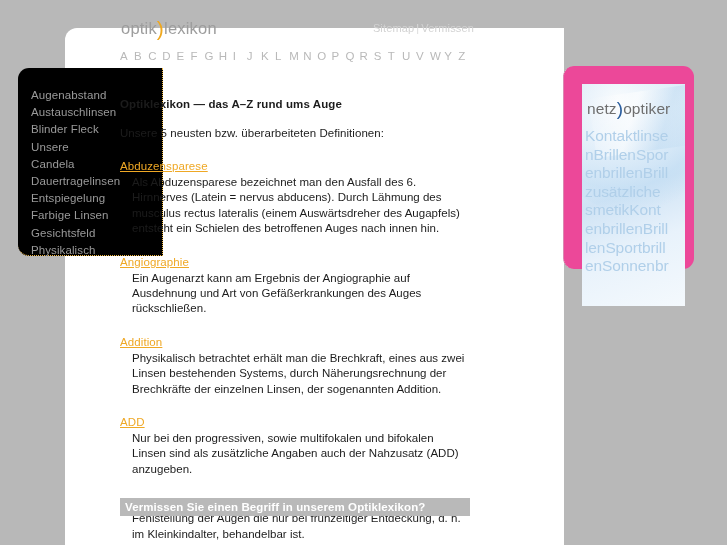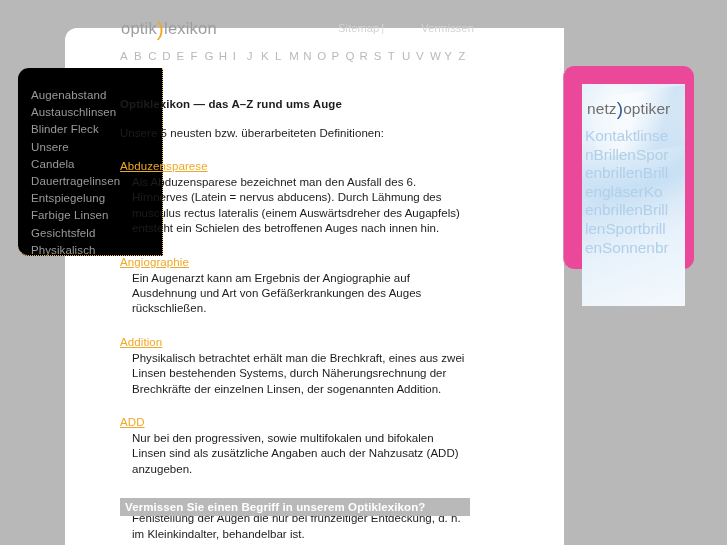--- a/index.html
+++ b/index.html
@@ -148,21 +148,20 @@
     right: 0;
     top: 5px;
     font-size: 11px;
     color: #d2d2d2;
     white-space: nowrap;
     letter-spacing: 0.15px;
   }
   .toplinks a {
     color: #d2d2d2;
     text-decoration: none;
-    margin-left: 35px;
   }
   .toplinks .sep { color: #dadada; padding: 0 2px; }
 
   
   .alphabet {
     position: absolute;
     left: 120px;
     top: 50px;
     font-size: 11.5px;
     color: #b9b9b9;
@@ -237,21 +236,22 @@
 
 <div class="right-panel">
   <div class="promo-banner">
     <div class="promo-logo">
       <span>netz</span><span class="paren">)</span><span>optiker</span>
     </div>
     <div class="promo-words">
       <div>Kontaktlinse</div>
       <div>nBrillenSpor</div>
       <div>enbrillenBrill</div>
-      <div>engläserKo</div>
+      <div>zusätzliche</div>
+      <div>smetikKont</div>
       <div>enbrillenBrill</div>
       <div>lenSportbrill</div>
       <div>enSonnenbr</div>
     </div>
   </div>
 </div>
 
 <div class="sidebar">
   <div class="sidebar-item">Augenabstand</div>
   <div class="sidebar-item">Austauschlinsen</div>

